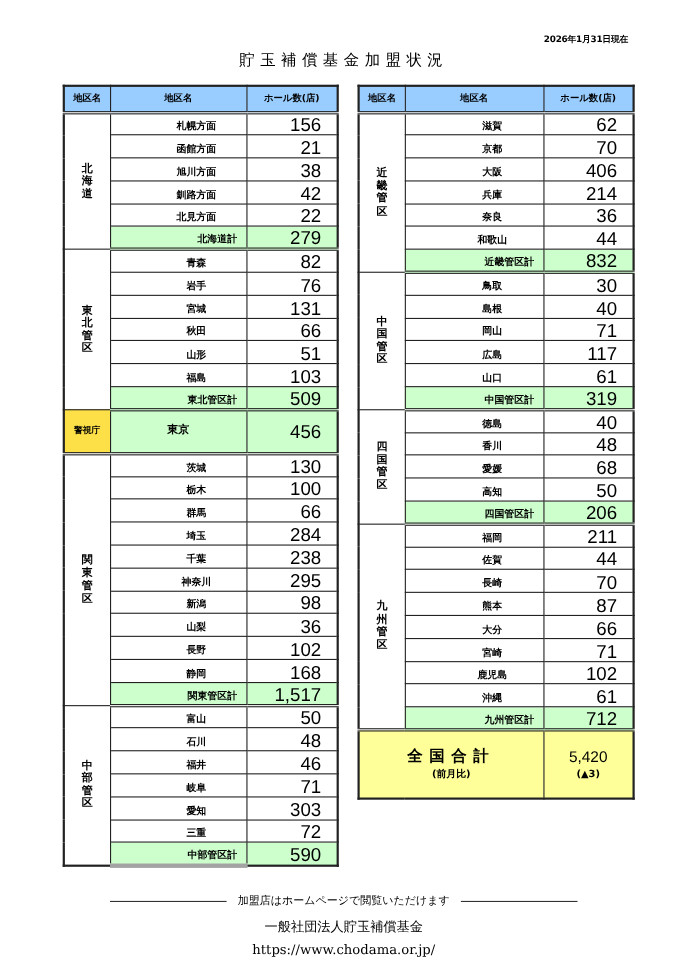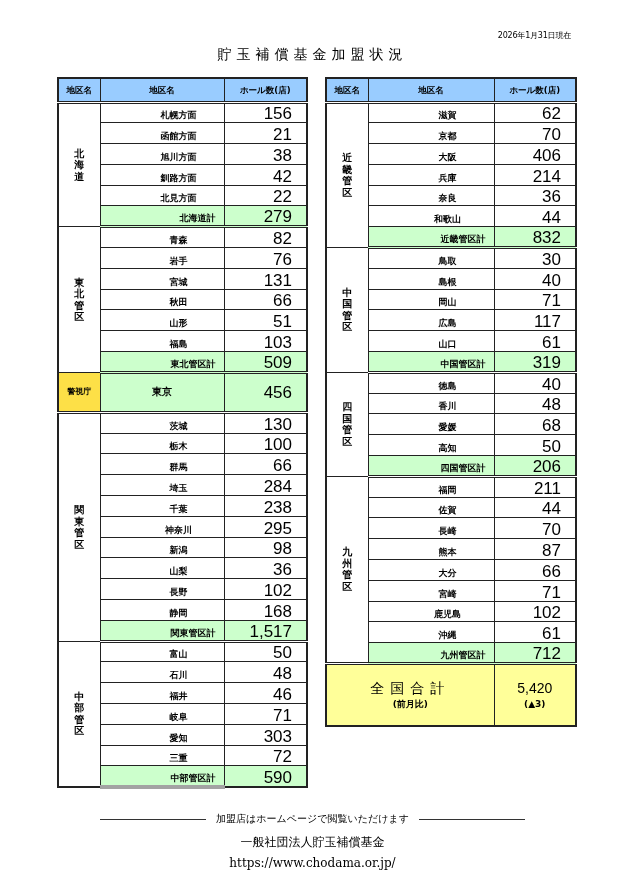--- a/index.html
+++ b/index.html
@@ -1,37 +1,37 @@
 <!DOCTYPE html>
 <html><head>
 <meta charset="utf-8">
 <style>
   * { box-sizing: border-box; margin: 0; padding: 0; }
   html, body { width: 625px; height: 884px; background: #ffffff; overflow: hidden; }
   body { position: relative; font-family: "DejaVu Sans", "Liberation Sans", sans-serif; color: #000; }
 
-  .asof { position: absolute; top: 30px; right: 54px; font-size: 8px; font-weight: normal; letter-spacing: -0.2px; }
+  .asof { position: absolute; top: 30px; right: 54px; font-size: 8px; font-weight: bold; letter-spacing: -0.2px; }
   .title { position: absolute; top: 46px; left: 0; width: 625px; text-align: center; font-size: 14px; letter-spacing: 5px; font-family: Liberation Serif, serif; }
 
   table.grid { position: absolute; border-collapse: collapse; table-layout: fixed; border: 2px solid #222; }
   table.grid td, table.grid th { border: 1px solid #222; font-size: 9px; font-weight: bold; height: 20.8px; padding: 0; line-height: 1; }
   table.grid th { background: #99CCFF; height: 24px; font-size: 8.5px; border-bottom: 3px double #222; }
   table.grid .region { background: #fff; text-align: center; vertical-align: middle; font-size: 10px; line-height: 1.15; width: 42px; }
   table.grid .region span { display: inline-block; width: 12px; word-break: break-all; }
   table.grid .name { text-align: center; padding-left: 33px; vertical-align: bottom; padding-bottom: 2px; font-size: 9px; }
   table.grid .num { text-align: right; padding-right: 14px; font-weight: normal; font-family: "Liberation Sans", sans-serif; font-size: 17px; vertical-align: bottom; }
   table.grid tr.sub td.name { background: #CCFFCC; text-align: right; padding-right: 8px; padding-left: 0; }
   table.grid tr.sub td.num { background: #CCFFCC; }
   table.grid tr.sub td { border-bottom: 3px double #222; }
   table.grid tr.tokyo td { height: 40px; background: #CCFFCC; vertical-align: middle; border-bottom: 3px double #222; }
   table.grid tr.tokyo td.region { background: #fde047; font-size: 8px; }
   table.grid tr.tokyo td.name { text-align: center; padding: 0; font-size: 10px; }
   table.grid tr.tokyo td.num { vertical-align: middle; margin-left: 16px; }
   table.grid tr.total td { background: #FFFF99; height: 62px; vertical-align: middle; text-align: center; border-top: 3px double #222; }
-  .tot-label { font-size: 14px; font-weight: normal; letter-spacing: 6px; display: block; }
+  .tot-label { font-size: 14px; font-weight: bold; letter-spacing: 6px; display: block; }
   .tot-sub { font-size: 9px; font-weight: bold; display: block; margin-top: 5px; }
   .tot-val { font-size: 14px; font-family: "Liberation Sans", sans-serif; font-weight: normal; display: block; }
   .tot-diff { font-size: 9px; font-weight: bold; display: block; margin-top: 5px; }
 
   .footer { position: absolute; left: 0; width: 625px; text-align: center; font-family: "DejaVu Serif", serif; }
   .f1 { top: 812px; font-size: 10px; display: flex; justify-content: center; align-items: center; gap: 10px; }
   .f1 .rule { display: inline-block; width: 106px; border-top: 1px solid #333; }
   .f2 { top: 834px; font-size: 12px; }
   .f3 { top: 856px; font-size: 12px; }
 </style>

